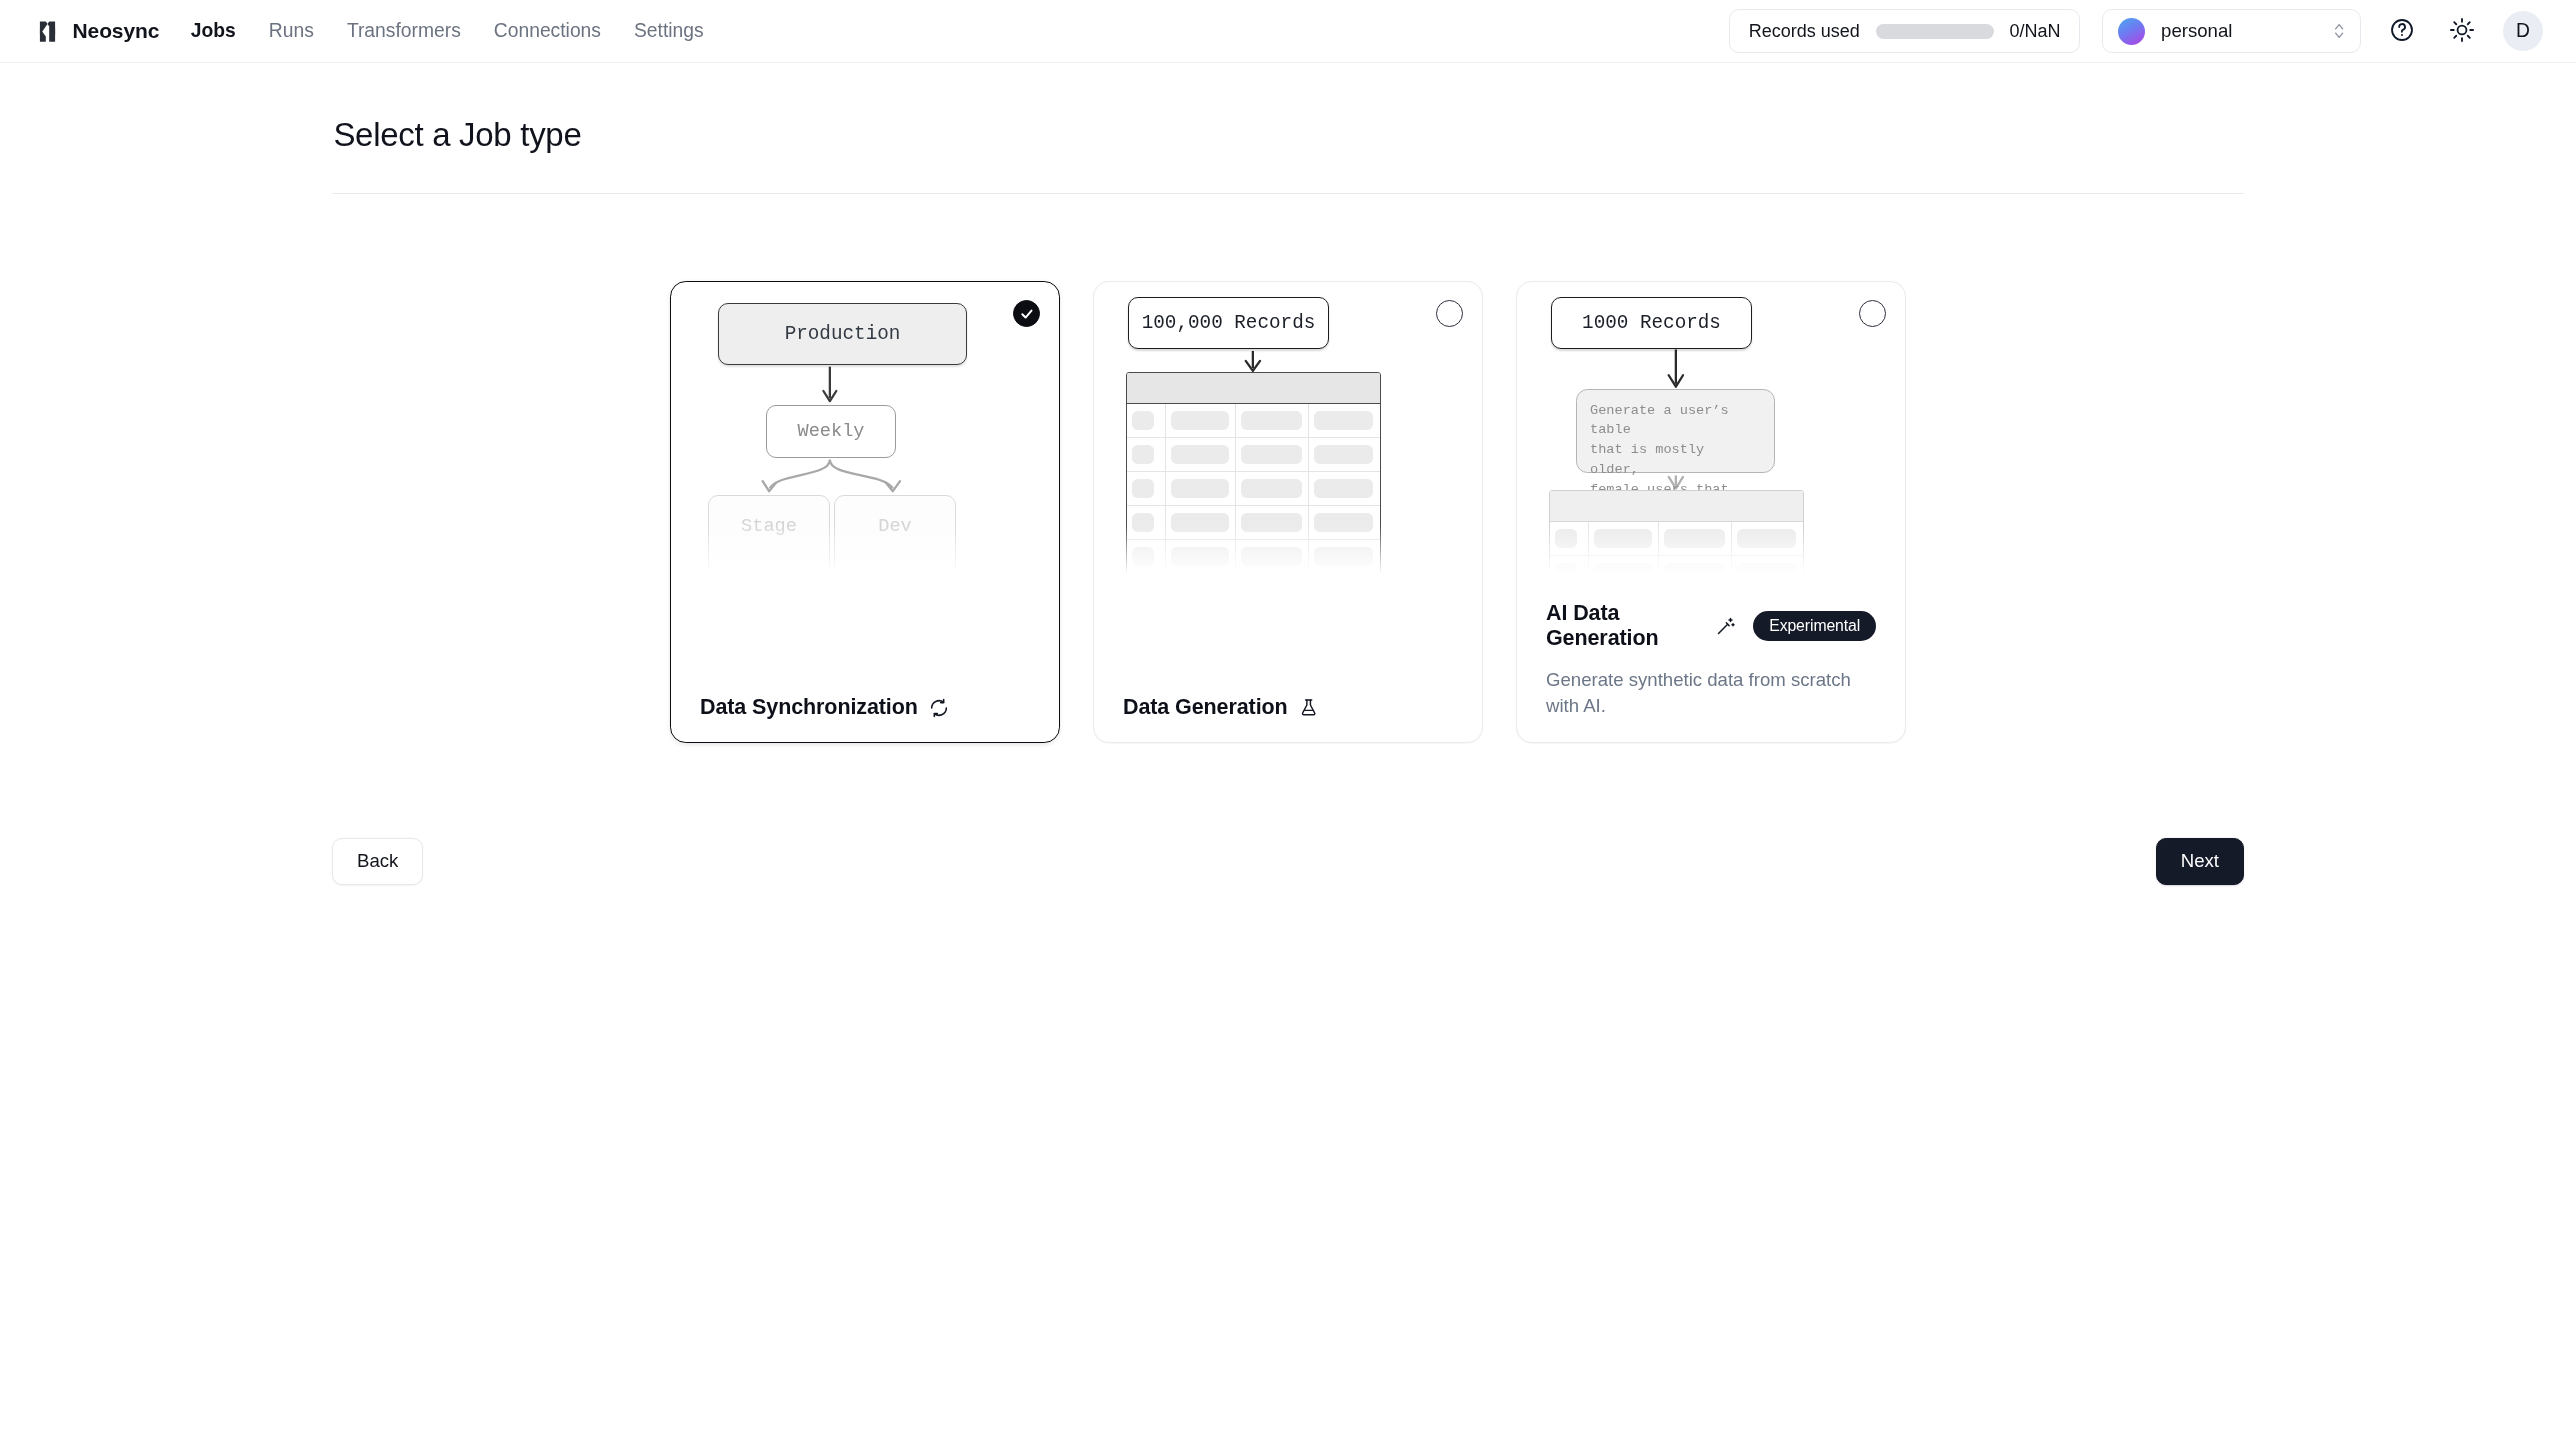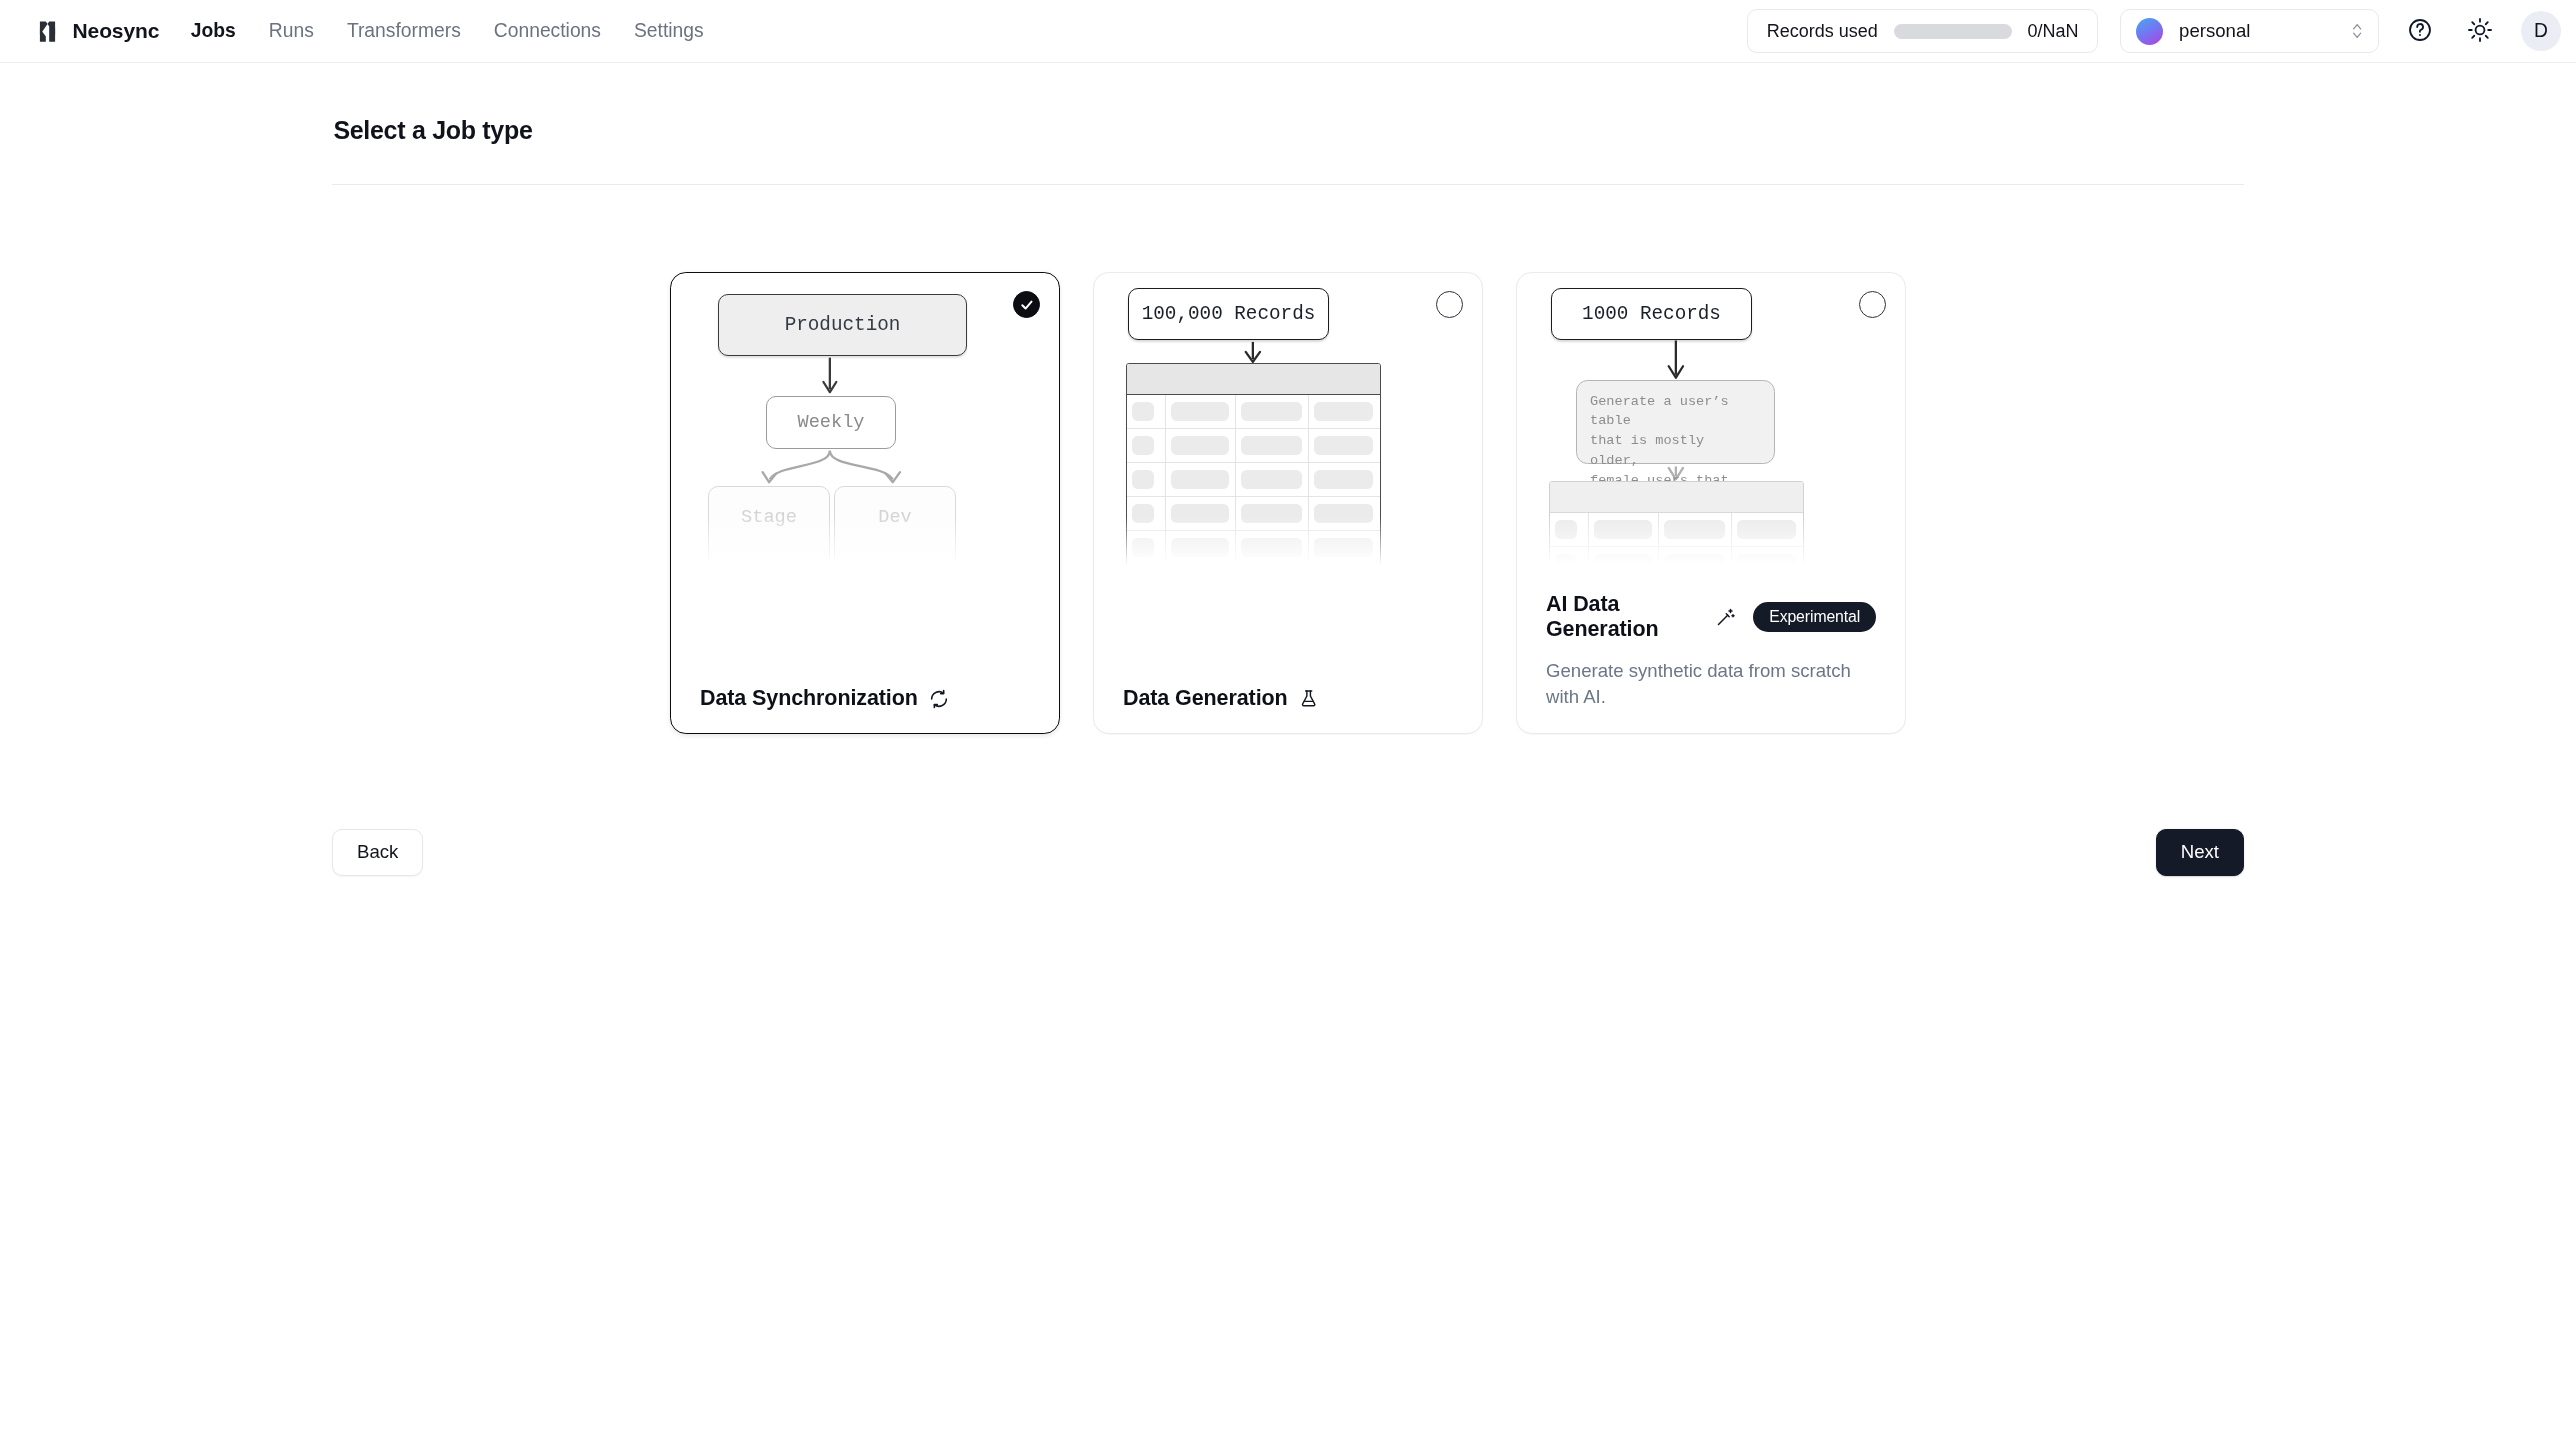--- a/index.html
+++ b/index.html
@@ -10,21 +10,21 @@
     font-family: "Liberation Sans", sans-serif;
     color: #0f1729;
     overflow: hidden;
   }
 
   
   .navbar {
     height: 63px;
     display: flex;
     align-items: center;
-    padding: 0 15px 0 34px;
+    padding: 0 33px 0 34px;
     border-bottom: 0.7px solid #eceef1;
     background: #ffffff;
     justify-content: space-between;
   }
   .brand {
     display: flex; align-items: center; gap: 11.5px;
     margin-right: 31.5px;
   }
   .brand-logo { width: 27px; height: 27px; display: block; }
   .brand-name {
@@ -98,21 +98,21 @@
   .page {
     padding: 0 0 0 0;
     width: 2576px;
   }
   .container {
     width: 1912px;
     margin: 0 auto;
     padding-top: 53px;
   }
   .page-title {
-    font-size: 25px; font-weight: 700; letter-spacing: -0.3px;
+    font-size: 33px; font-weight: 400; letter-spacing: -0.3px;
     color: #10131c;
     padding-left: 1.4px;
   }
   .title-divider {
     margin-top: 39px;
     height: 0.7px; background: #e8eaee; width: 100%;
   }
 
   
   .cards {

